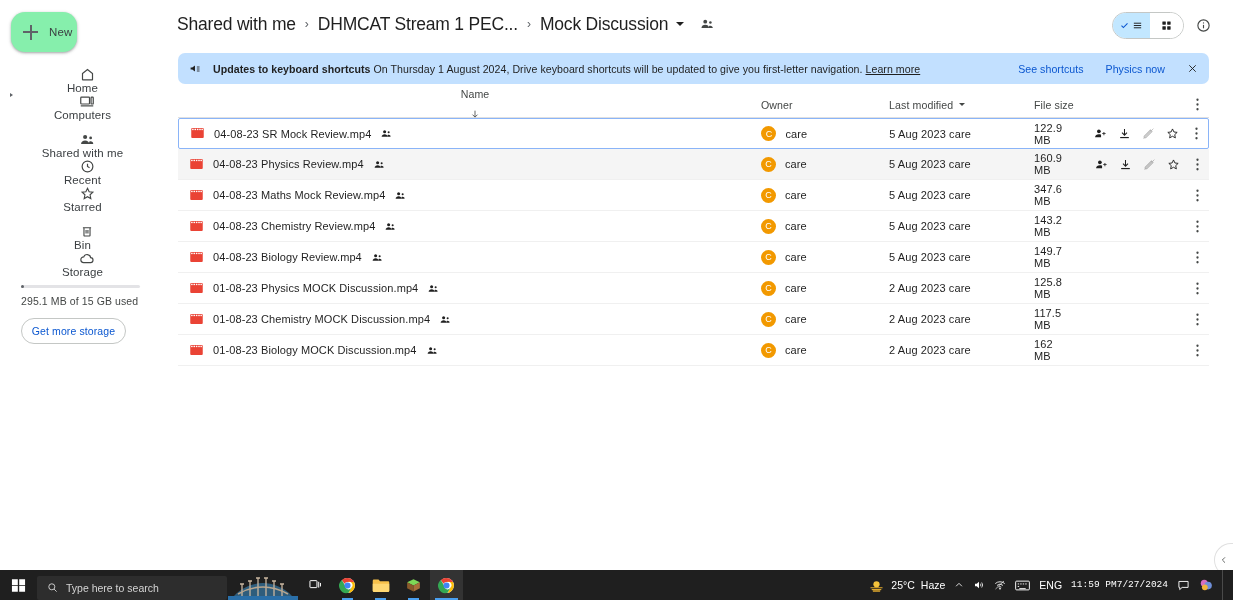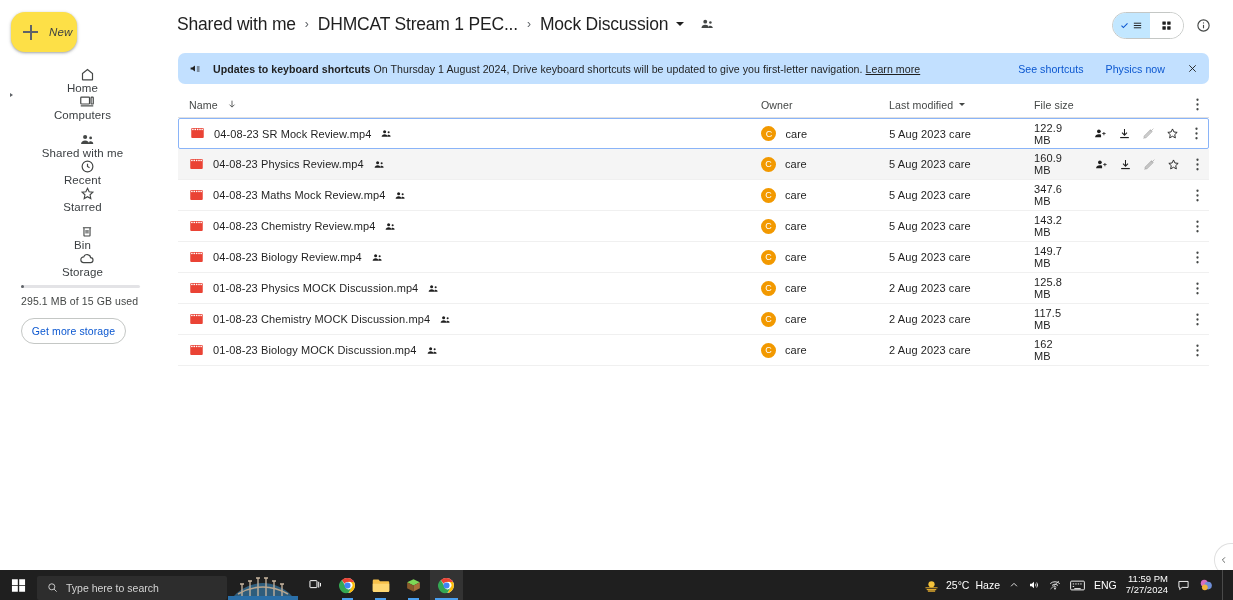--- a/index.html
+++ b/index.html
@@ -12,23 +12,23 @@
   #app { position: relative; width: 1233px; height: 600px; background:#fff; }
 
   
   #sidebar {
     position: absolute; left: 0; top: 0; width: 165px; height: 570px;
     background: #ffffff; padding-top: 8px;
   }
   .new-btn {
     display: flex; align-items: center; gap: 11px;
     margin: 4px 0 0 11px; width: 66px; height: 40px;
-    border-radius: 14px; background: #fde047;
+    border-radius: 14px; background: #86efac;
     box-shadow: 0 1px 2px rgba(60,64,67,.30), 0 1px 3px 1px rgba(60,64,67,.15);
-    padding-left: 12px; cursor: pointer; font-style: italic;
+    padding-left: 12px; cursor: pointer;
   }
   .new-btn .plus { position: relative; width: 15px; height: 15px; flex:none; }
   .new-btn .plus::before, .new-btn .plus::after {
     content:""; position:absolute; background:#5f6368;
   }
   .new-btn .plus::before { left:7px; top:0; width:1.6px; height:15px; }
   .new-btn .plus::after { top:6.7px; left:0; width:15px; height:1.6px; }
   .new-btn .lbl { font-size: 11.5px; color: #3c4043; letter-spacing:.1px;}
 
   .nav-group { margin-top: 14px; }
@@ -104,21 +104,21 @@
   .banner .blink { font-size:10.6px; color:#0b57d0; margin-left: 22px; cursor:pointer; white-space:nowrap; letter-spacing:.05px;}
   .banner .bx { margin-left: 22px; cursor:pointer; display:flex; }
 
   
   .tbl { margin: 8px 24px 0 13px; }
   .thead {
     display:flex; align-items:center; height: 26px;
     font-size: 10.6px; color:#444746; border-bottom:1px solid #e0e0e0;
     letter-spacing:.1px;
   }
-  .th-name { width: 583px; padding-left: 11px; display:flex; align-items:center; gap: 9px; cursor:pointer;}
+  .th-name { width: 583px; padding-left: 11px; display:flex; align-items:center; gap: 9px; cursor:pointer;flex-direction:column;}
   .th-owner { width: 128px; }
   .th-mod { width: 145px; display:flex; align-items:center; gap:6px; cursor:pointer;}
   .th-mod .mc { width:0;height:0;
     border-top: 3.6px solid #444746;
     border-left: 3.6px solid transparent; border-right: 3.6px solid transparent; }
   .th-size { flex:1; }
   .th-kebab { width: 24px; display:flex; justify-content:center; cursor:pointer;}
 
   .row {
     display:flex; align-items:center; height: 31px; position:relative;
@@ -172,21 +172,21 @@
   .tb-app { width:33px; height:30px; display:flex; align-items:center; justify-content:center; cursor:pointer; position:relative;}
   .tb-app.active { background:#333; }
   .tb-app.active::after { content:""; position:absolute; bottom:0; left:5px; width:23px; height:2px; background:#4aa0f0;}
   .tb-app.open::after { content:""; position:absolute; bottom:0; left:11px; width:11px; height:2px; background:#4aa0f0;}
   .tb-spacer { flex:1; }
   .tray { display:flex; align-items:center; gap:9px; padding-right: 6px;}
   .tray .wx { display:flex; align-items:center; gap:6px; cursor:pointer;}
   .tray .wx .wtxt { font-size:10.5px; color:#fff; white-space:nowrap;}
   .tray .ti { cursor:pointer; display:flex; align-items:center;}
   .tray .lang { font-size:10.5px; color:#fff; cursor:pointer;}
-  .tray .clock { display:flex; flex-direction:column; align-items:flex-end; line-height:1.15; cursor:pointer;}
+  .tray .clock { display:flex; flex-direction:row; align-items:flex-end; line-height:1.15; cursor:pointer;font-family:Liberation Mono, monospace;}
   .tray .clock span { font-size:9.5px; color:#fff; }
   .tray .showdesk { width:5px; height:30px; border-left:1px solid #4a4a4a; cursor:pointer;}
 </style>
 </head>
 <body>
 
 <div id="app">
 
   <div id="sidebar">
 

